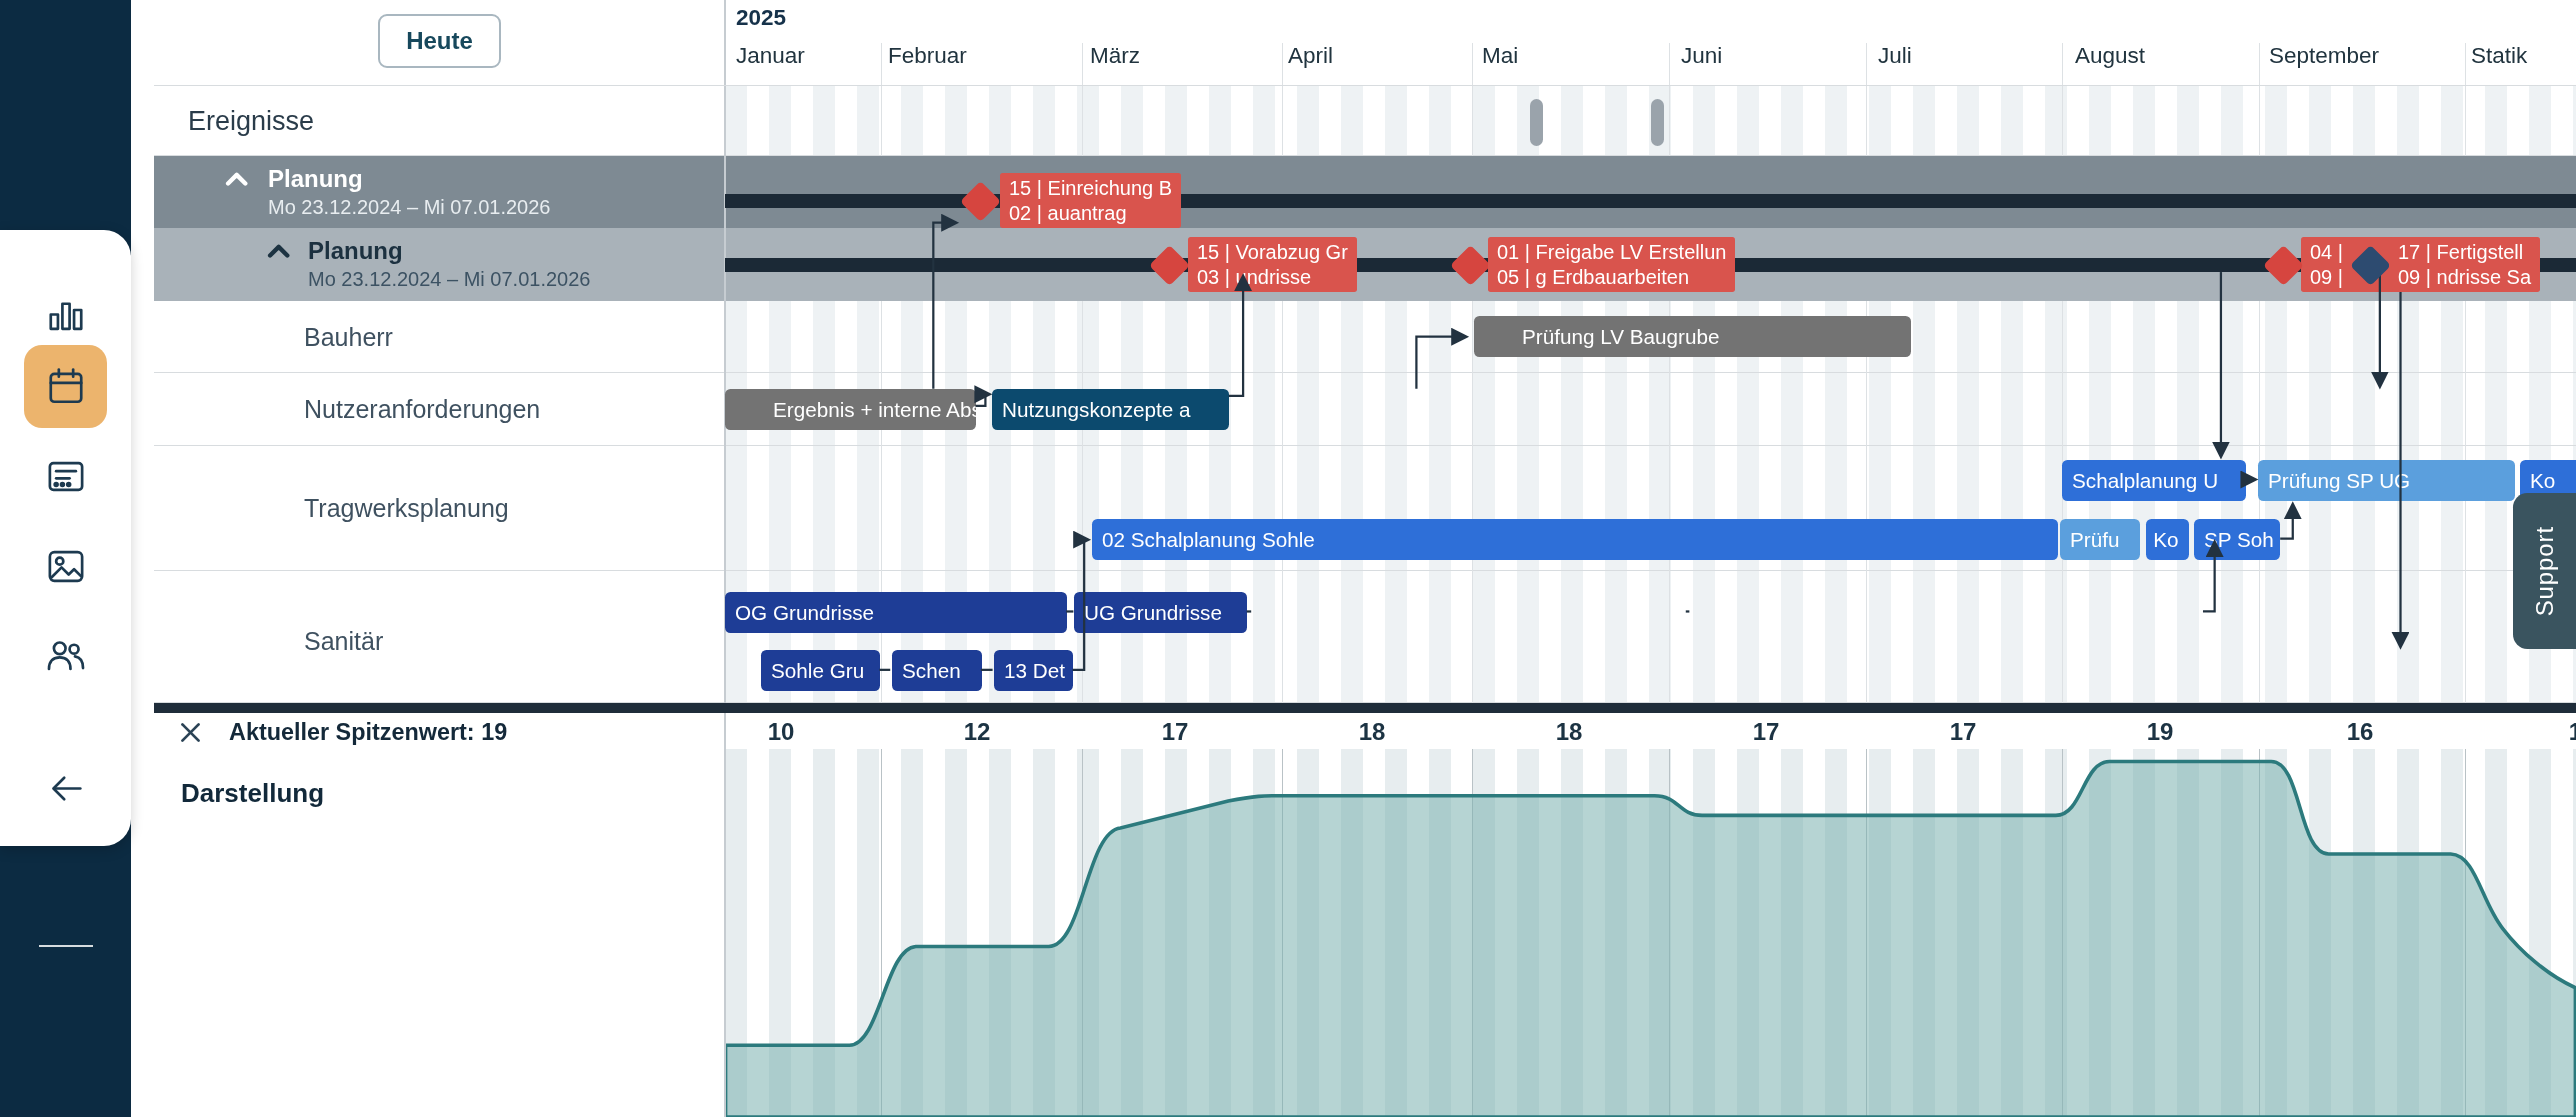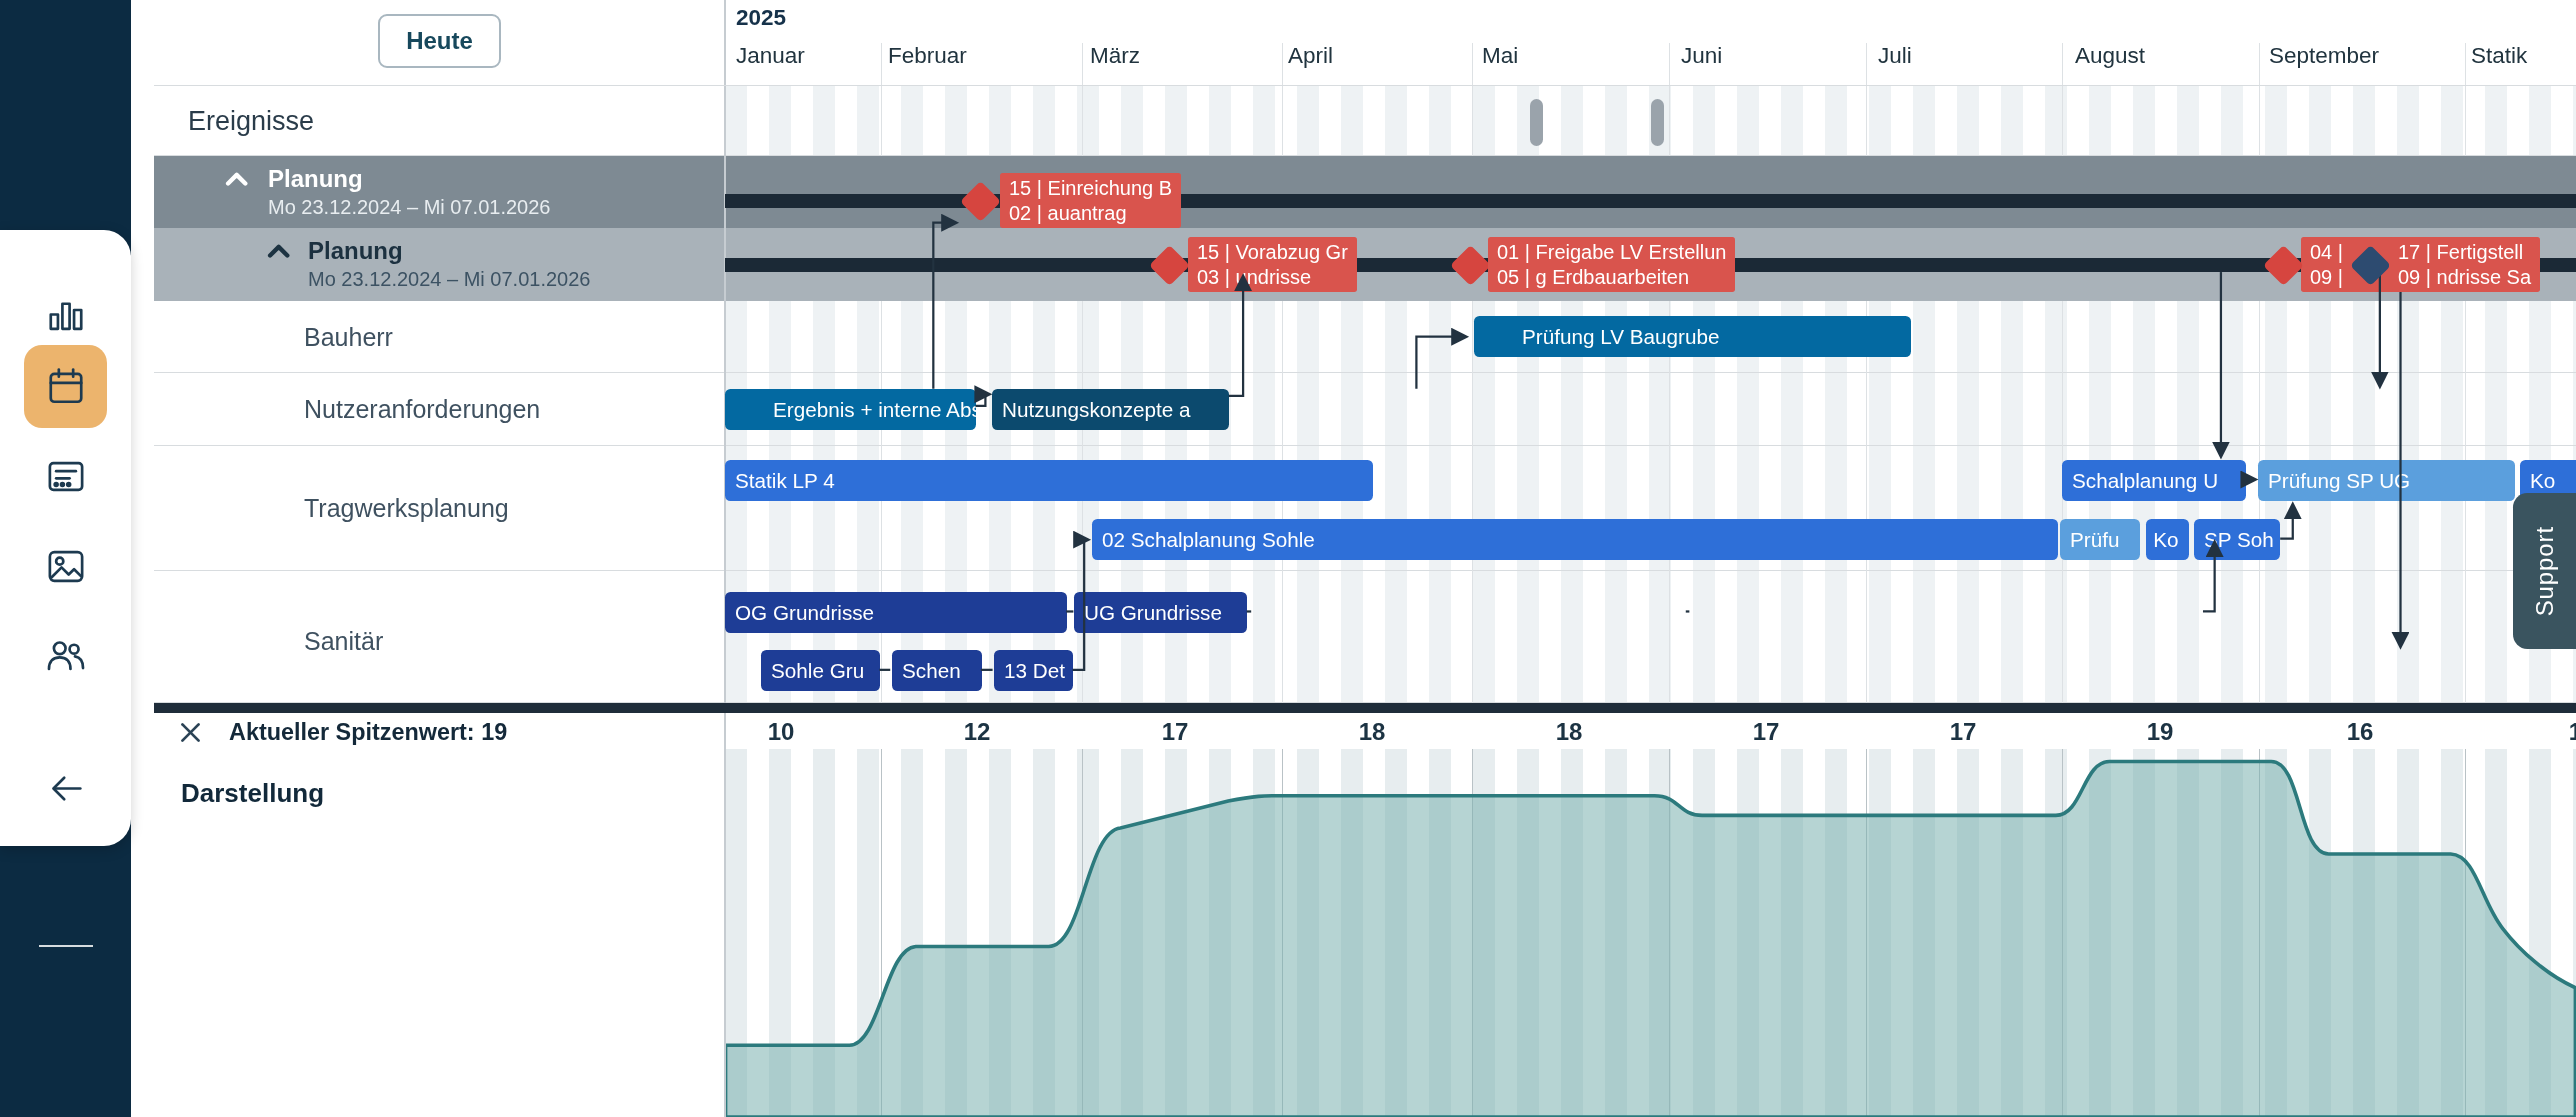--- a/index.html
+++ b/index.html
@@ -42,21 +42,21 @@
   .group-dates { position:absolute; font-size:20px; }
   .chev { position:absolute; width:23.4px; height:23.4px; cursor:pointer; }
   .chev svg { width:23.4px; height:14.4px; fill:none; stroke-width:3; stroke-linecap:round; stroke-linejoin:round; }
 
   .thickbar { position:absolute; left:725px; width:1851px; height:13.5px; background:#1b2936; z-index:3; }
 
   .pill { position:absolute; width:12.6px; height:47px; border-radius:7.2px; background:#9aa3ab; z-index:4; cursor:pointer; }
 
   
   .bar { position:absolute; height:41px; border-radius:5.4px; color:#fff; font-size:20.7px; line-height:41px; padding:0 10px; white-space:nowrap; overflow:hidden; z-index:5; cursor:pointer; }
-  .bar-green { background:#0369a1;padding-left:48px; }
+  .bar-green { background:#737373;padding-left:48px; }
   .bar-teal  { background:#0c4a6e; }
   .bar-blue  { background:#2e6fd8; }
   .bar-lblue { background:#5b9fdd; }
   .bar-navy  { background:#1e3d96; }
 
   
   .diamond { position:absolute; width:29px; height:29px; transform:rotate(45deg); border-radius:4.5px; z-index:6; cursor:pointer; }
   .diamond-red { background:#d6453f; }
   .diamond-navy { background:#2d4b70; z-index:8; }
   .ms-label { position:absolute; background:#d9544d; color:#fff; font-size:20px; line-height:25px; padding:2.7px 9px; border-radius:2.7px; white-space:nowrap; z-index:6; }
@@ -183,21 +183,20 @@
   <div class="ms-label over" style="left:2389px; top:237px;">
     <div>17 | Fertigstell</div>
       <div>09 | ndrisse Sa</div>
   </div>
 
   <div class="bar bar-green" style="left:1474px; top:316px; width:437px;">Prüfung LV Baugrube</div>
 
   <div class="bar bar-green" style="left:725px; top:389px; width:251px;">Ergebnis + interne Abst</div>
   <div class="bar bar-teal" style="left:992px; top:389px; width:237px;">Nutzungskonzepte a</div>
 
-  <div class="bar bar-blue" style="left:725px; top:460px; width:648px;">Statik LP 4</div>
   <div class="bar bar-blue" style="left:2062px; top:460px; width:184px;">Schalplanung U</div>
   <div class="bar bar-lblue" style="left:2258px; top:460px; width:257px;">Prüfung SP UG</div>
   <div class="bar bar-blue" style="left:2520px; top:460px; width:56px; border-radius:5.4px 0 0 5.4px;">Ko</div>
 
   <div class="bar bar-blue" style="left:1092px; top:519px; width:966px;">02 Schalplanung Sohle</div>
   <div class="bar bar-lblue" style="left:2060px; top:519px; width:80px;">Prüfu</div>
   <div class="bar bar-blue" style="left:2146px; top:519px; width:43px; padding:0 7.2px;">Ko</div>
   <div class="bar bar-blue" style="left:2194px; top:519px; width:86px;">SP Soh</div>
 
   <div class="bar bar-navy" style="left:725px; top:592px; width:342px;">OG Grundrisse</div>

